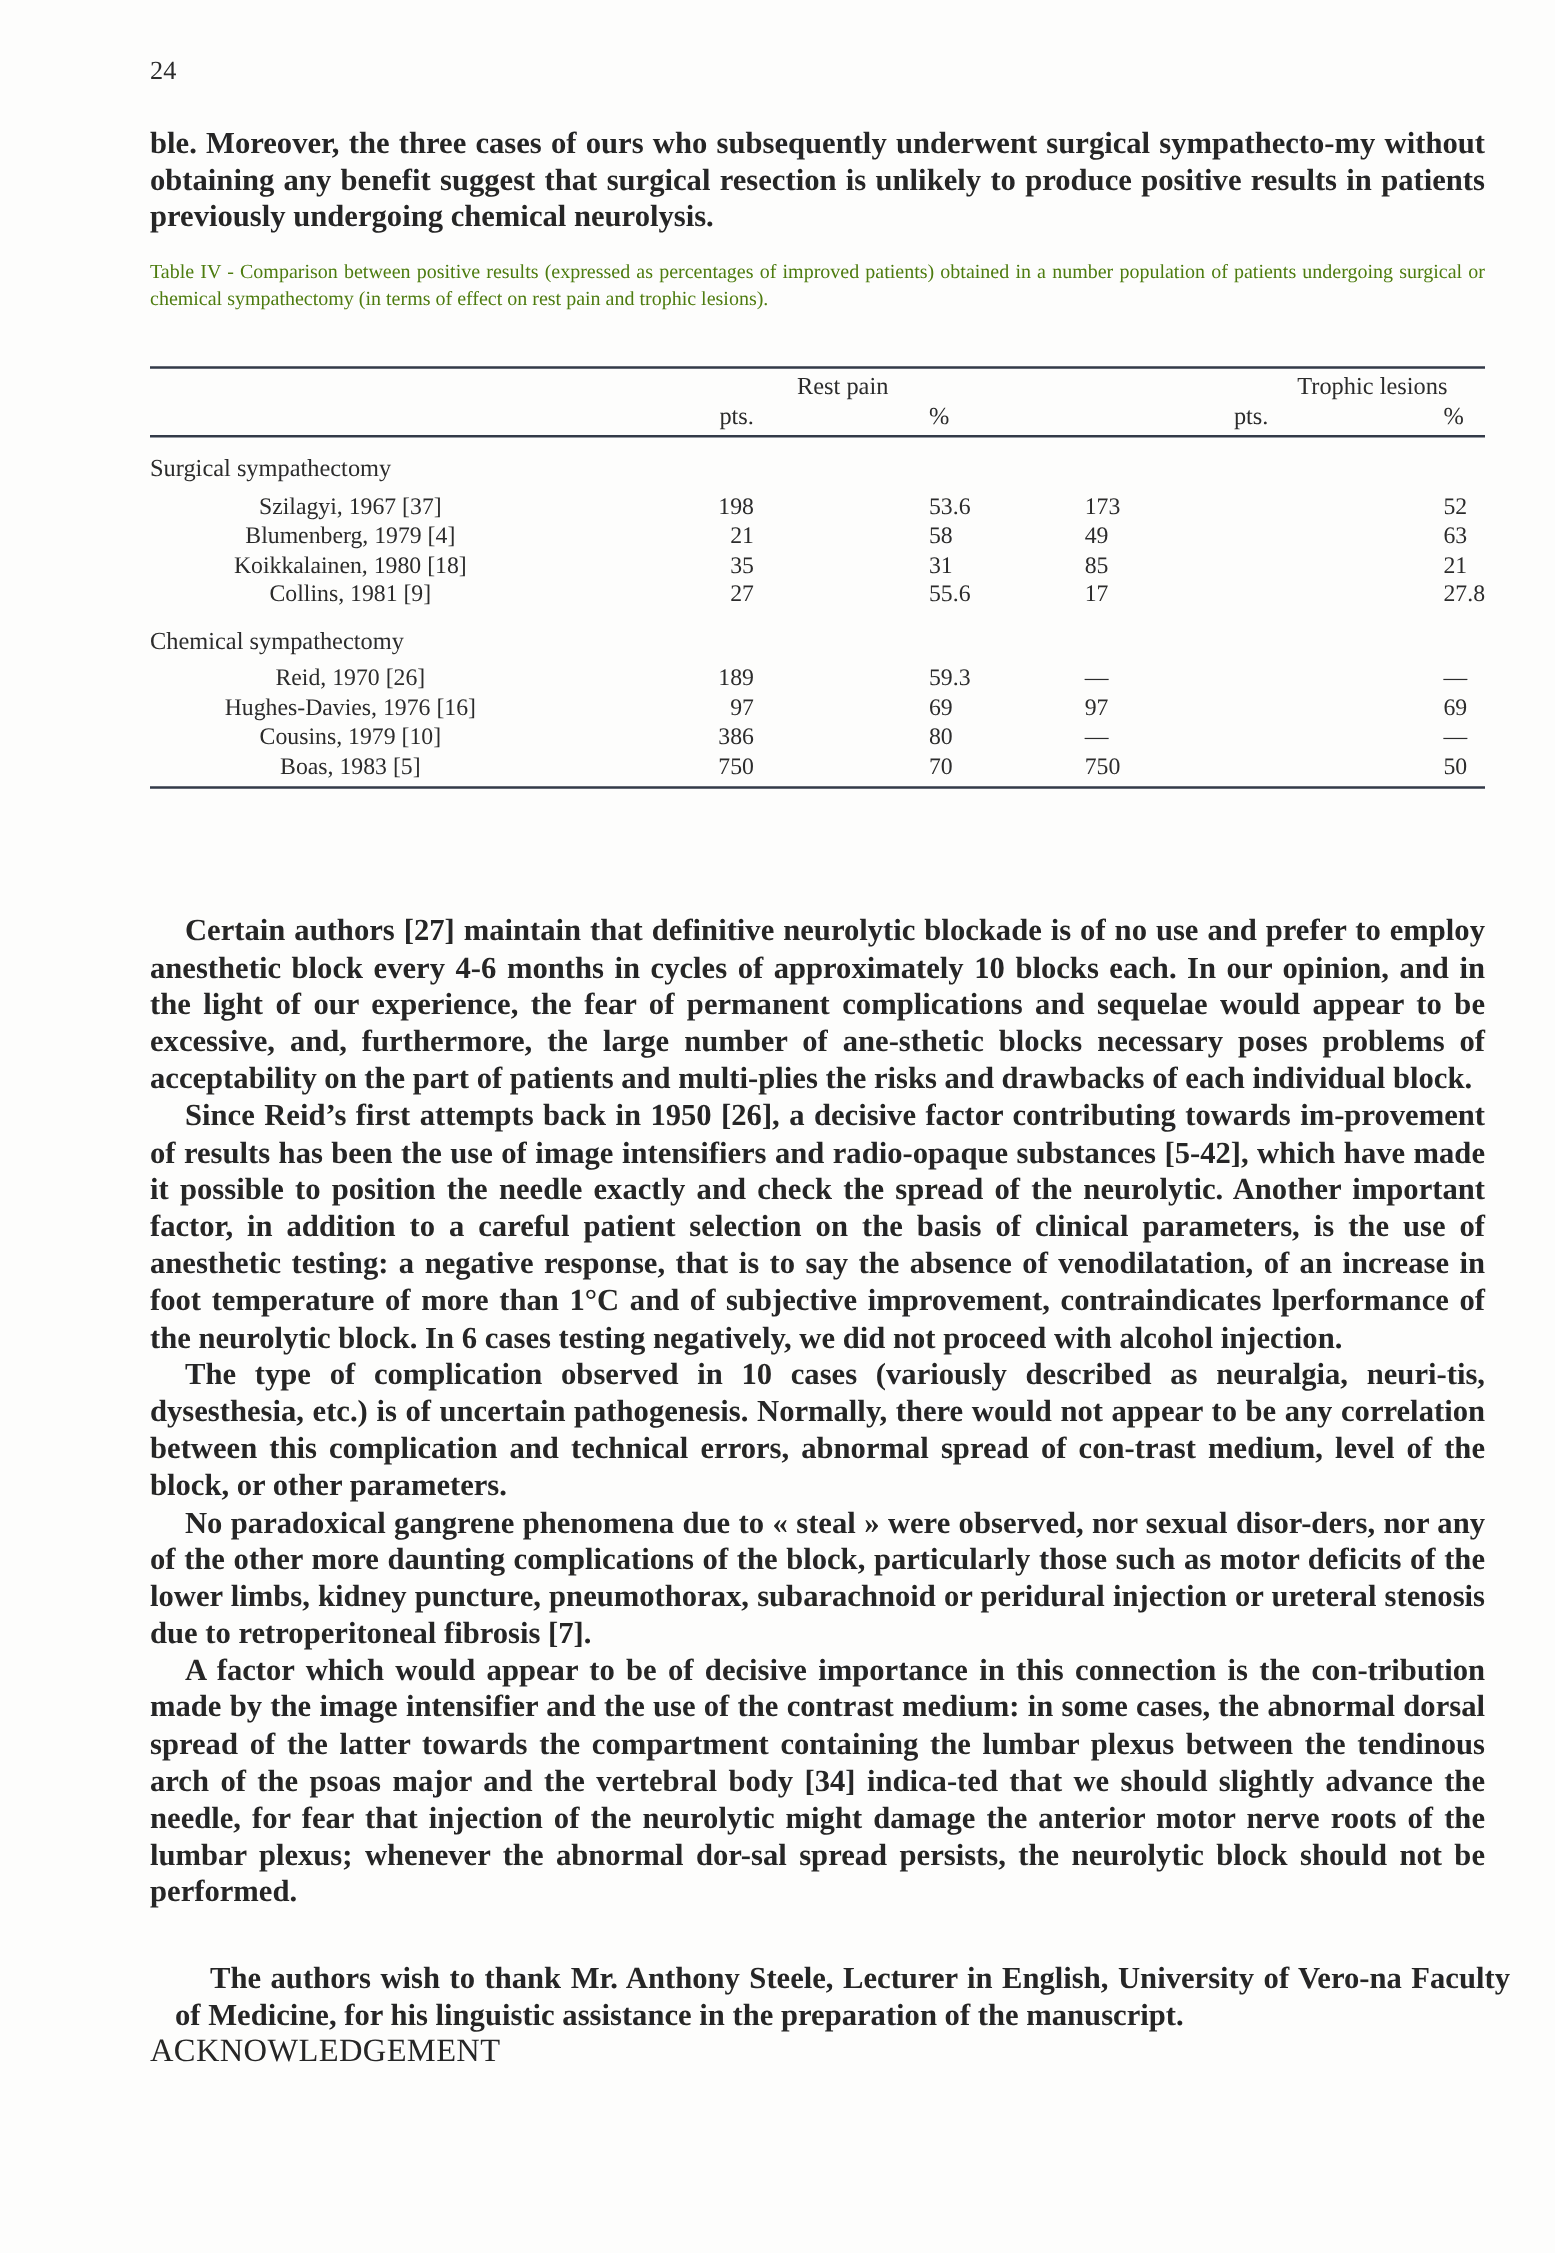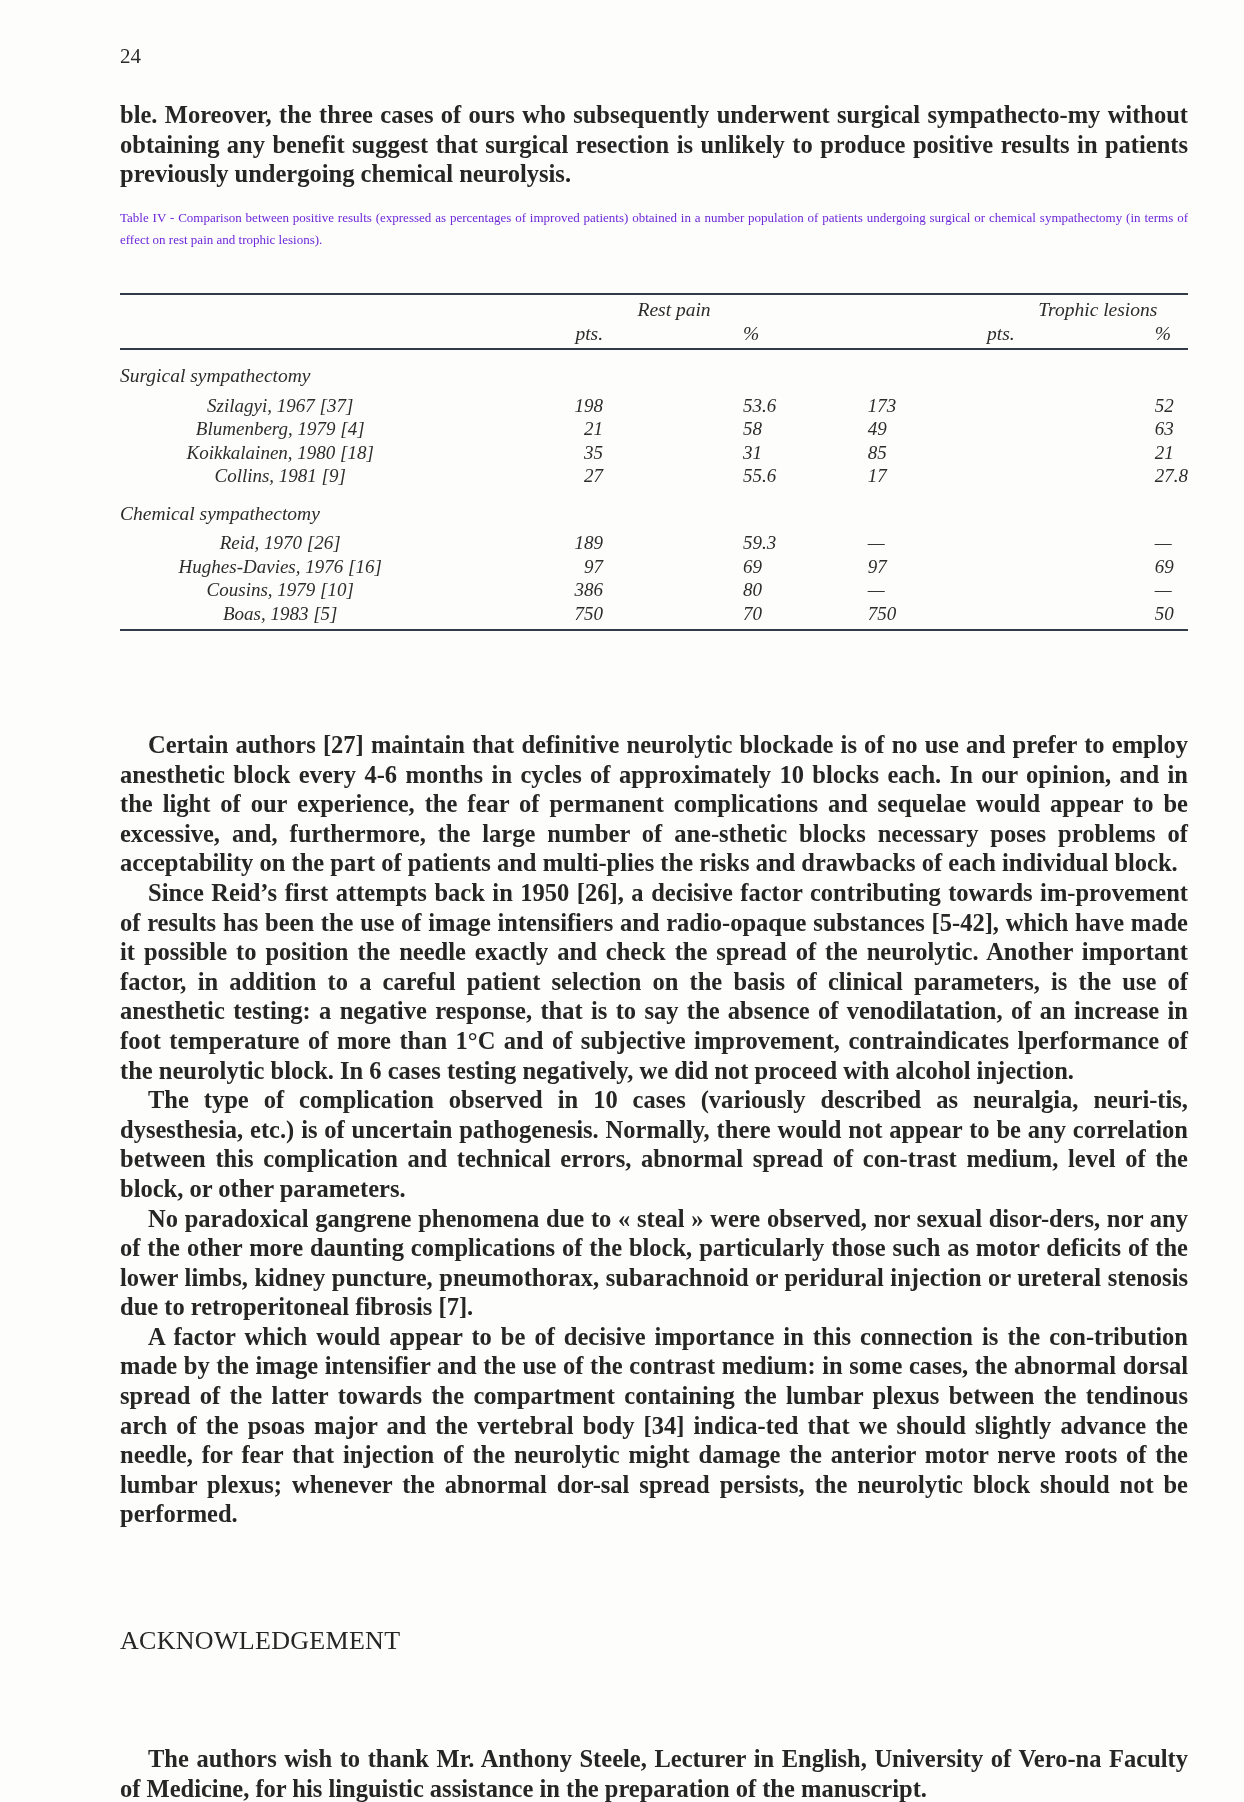--- a/index.html
+++ b/index.html
@@ -29,41 +29,40 @@
       color: #262626;
     }
     .body-text p { margin: 0; font-weight: bold; }
     .body-text p.indent { text-indent: 28px; }
     #intro { top: 100px; }
     .caption {
       position: absolute;
       left: 120px;
       top: 207px;
       width: 1068px;
-      font-size: 13px;
+      font-size: 16px;
       line-height: 21.8px;
       text-align: justify;
-      color: #6d28d9;
+      color: #4d7c0f;
     }
     .table-wrap {
       position: absolute;
       left: 120px;
       top: 293px;
       width: 1068px;
     }
     .rule {
       height: 0;
       border-top: 2px solid #333a48;
     }
     table.data {
       width: 100%;
       border-collapse: collapse;
       font-size: 19px;
       color: #2c2c2c;
-      font-style: italic;
     }
     table.data td, table.data th {
       padding: 0;
       line-height: 23.5px;
       font-weight: normal;
     }
     .hdr th {
       font-weight: bold;
       font-size: 19.5px;
     }
@@ -81,21 +80,21 @@
     .num { font-family: "Liberation Serif", "DejaVu Serif", serif; }
     #discussion { top: 730px; }
     .ack-heading {
       position: absolute;
       left: 120px;
       top: 1626px;
       font-size: 26px;
       letter-spacing: 0.3px;
       color: #262626;
     }
-    #ack { top: 1744px; }
+    #ack { top: 1568px; margin-left: 20px; }
   </style>
 </head>
 <body>
 
 <div class="page-number">24</div>
 
 <div class="body-text" id="intro">
   <p>ble. Moreover, the three cases of ours who subsequently underwent surgical sympathecto-my without obtaining any benefit suggest that surgical resection is unlikely to produce positive results in patients previously undergoing chemical neurolysis.</p>
 </div>
 

